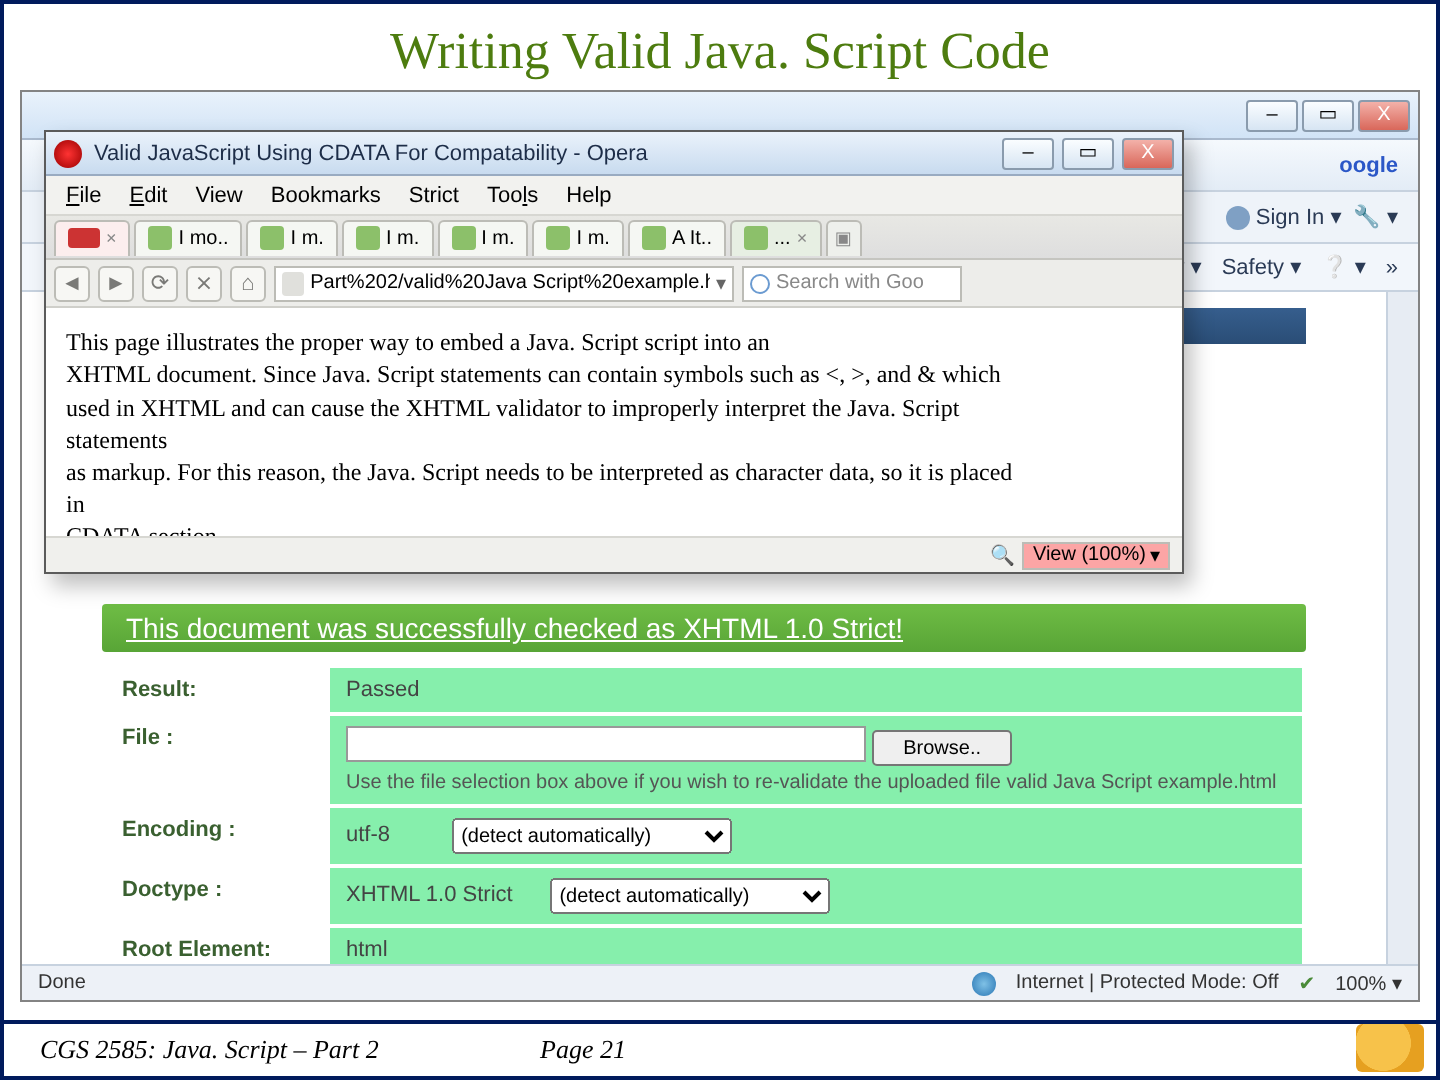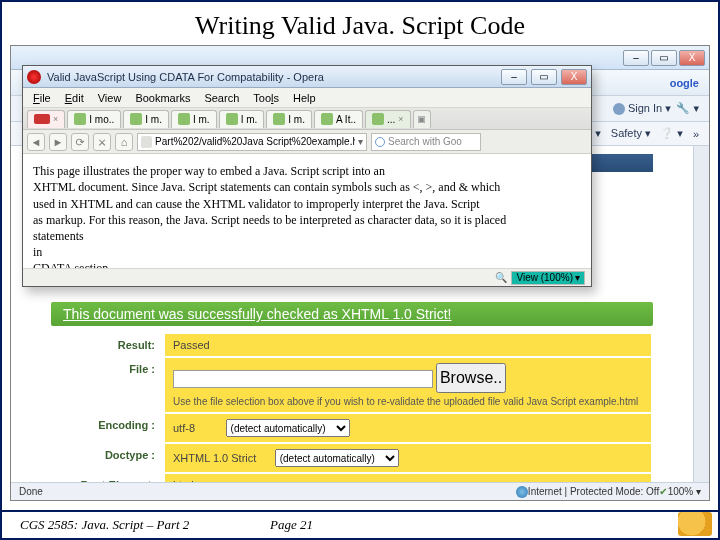--- a/index.html
+++ b/index.html
@@ -1,61 +1,61 @@
 <!DOCTYPE html>
 <html><head>
 <meta charset="utf-8">
 <style>
 * { margin:0; padding:0; box-sizing:border-box; }
 body { width:720px; height:540px; font-family:"Segoe UI",Tahoma,sans-serif; font-size:11px; background:#fff; overflow:hidden; border:2px solid #001a5c; position:relative; }
-.slide-title { color:#000000; font:26px/1.2 "Times New Roman",serif; text-align:center; padding:8px 12px 4px; }
+.slide-title { color:#4d7c0f; font:26px/1.2 "Times New Roman",serif; text-align:center; padding:8px 12px 4px; }
 .stage { position:relative; width:100%; height:456px; }
 
 .iewin { position:absolute; left:8px; top:0; right:8px; bottom:0; border:1px solid #838383; background:#fff; }
 .iewin .titlebar { height:24px; background:linear-gradient(#e9f2fb,#d1e3f6); border-bottom:1px solid #a9b9cd; display:flex; align-items:center; justify-content:flex-end; padding:0 4px; gap:2px; }
 .winbtn { width:26px; height:16px; border:1px solid #8a9bad; border-radius:2px; background:linear-gradient(#fafdff,#d7e5f3); font-size:10px; line-height:14px; text-align:center; cursor:pointer; }
 .winbtn.close { background:linear-gradient(#f3b1a9,#d9675a); color:#fff; }
 .ie-toolbar { height:26px; background:linear-gradient(#f5f9fd,#e3ecf6); border-bottom:1px solid #c7d2df; display:flex; align-items:center; justify-content:flex-end; gap:8px; padding:0 10px; color:#2a3a55; }
 .ie-addr { height:26px; background:#eef3f9; border-bottom:1px solid #c7d2df; display:flex; align-items:center; justify-content:flex-end; gap:6px; padding:0 10px; color:#2a3a55; }
 .tb-item { display:inline-flex; align-items:center; gap:3px; cursor:pointer; }
 .ico { width:12px; height:12px; display:inline-block; border-radius:2px; }
 .ie-toolbar2 { height:24px; background:#f2f6fb; border-bottom:1px solid #c7d2df; display:flex; align-items:center; justify-content:flex-end; gap:10px; padding:0 10px; color:#2a3a55; }
 
 .val-body { position:absolute; top:100px; bottom:16px; left:0; right:16px; padding:8px 40px 0; }
 .val-banner { background:linear-gradient(#6fbd45,#58a536); color:#fff; font-size:14px; padding:4px 12px; border-radius:2px; margin-top:130px;text-decoration:underline; }
 .val-table { width:100%; margin-top:6px; }
-.val-table td.lab { width:110px; text-align:right; color:#3a6030; font-weight:bold; padding:5px 8px; vertical-align:top; }
-.val-table td.cell { background:#fde047; padding:5px 8px; color:#444; }
+.val-table td.lab { width:110px; color:#3a6030; font-weight:bold; padding:5px 8px; vertical-align:top; }
+.val-table td.cell { background:#86efac; padding:5px 8px; color:#444; }
 .val-table input.txt { width:260px; height:18px; border:1px solid #999; }
-.val-table input.btn { width:70px; height:30px; font-size:16px; }
-.val-table select { width:124px; height:18px; font-size:10px; }
+.val-table input.btn { width:70px; height:18px; font-size:10px; }
+.val-table select { width:140px; height:18px; font-size:10px; }
 .val-note { font-size:10px; color:#555; margin-top:3px; }
 .ie-status { position:absolute; bottom:0; left:0; right:0; height:18px; background:#edf1f7; border-top:1px solid #c7d2df; display:flex; align-items:center; justify-content:space-between; padding:0 8px; color:#333; font-size:10px; }
-.ie-status .right { display:flex; align-items:center; }
+.ie-status .right { display:flex; gap:10px; align-items:center; }
 .scroll { position:absolute; top:100px; bottom:18px; right:0; width:16px; background:#e7ecf3; border-left:1px solid #c7d2df; }
 
 .opera { position:absolute; top:20px; left:20px; width:570px; height:222px; border:1px solid #5b5b5b; background:#f6f6f4; box-shadow:4px 6px 10px rgba(0,0,0,.25); display:flex; flex-direction:column; }
 .opera .titlebar { height:22px; background:linear-gradient(#eaf2fb,#c8dbef); border-bottom:1px solid #99abc1; display:flex; align-items:center; padding:0 4px; gap:4px; }
 .opera .titlebar .ticon { width:14px; height:14px; border-radius:50%; background:radial-gradient(#f33,#900); }
 .opera .titlebar .ttext { flex:1; font-size:11px; color:#1d2d48; padding-left:2px; }
 .menubar { height:20px; background:#f2f2ef; border-bottom:1px solid #d7d7d2; display:flex; align-items:center; gap:2px; padding:0 4px; }
 .menubar span { padding:2px 6px; cursor:pointer; }
 .menubar span u { text-decoration:underline; }
 .tabstrip { height:22px; background:linear-gradient(#e8e8e4,#dedede); border-bottom:1px solid #c5c5c0; display:flex; align-items:center; gap:2px; padding:0 4px; }
 .tab { height:18px; padding:0 6px; background:#f5f7f3; border:1px solid #bcbcb6; border-bottom:none; border-radius:3px 3px 0 0; display:inline-flex; align-items:center; gap:3px; font-size:10px; cursor:pointer; }
 .tab .x { font-size:9px; color:#888; }
 .tab.more { background:#e7efe3; }
 .tab.new { width:18px; justify-content:center; background:#eef0ec; }
 .addrbar { height:24px; background:#ededea; border-bottom:1px solid #cfcfca; display:flex; align-items:center; gap:4px; padding:0 4px; }
 .nav { width:18px; height:18px; border:1px solid #bcbcb6; border-radius:3px; background:#f7f7f4; text-align:center; line-height:16px; cursor:pointer; color:#7a7a77; }
 .addr { flex:1; max-width:230px; height:18px; border:1px solid #bcbcb6; background:#fff; display:flex; align-items:center; gap:3px; padding:0 3px; font-size:10px; }
 .search { width:110px; height:18px; border:1px solid #bcbcb6; background:#fff; display:flex; align-items:center; gap:3px; padding:0 3px; font-size:10px; color:#888; }
 .page { flex:1; background:#fff; padding:8px 10px; font:12px/1.35 "Times New Roman",serif; overflow:hidden; border-top:1px solid #fff; }
 .ostatus { height:18px; background:#f0f0ed; border-top:1px solid #d7d7d2; display:flex; align-items:center; justify-content:flex-end; padding:0 6px; gap:4px; }
-.zoom { border:1px solid #bcbcb6; background:#14b8a6; font-size:10px; padding:0 4px; height:14px; display:inline-flex; align-items:center; gap:2px; }
+.zoom { border:1px solid #bcbcb6; background:#fca5a5; font-size:10px; padding:0 4px; height:14px; display:inline-flex; align-items:center; gap:2px; }
 
 .footer { position:absolute; bottom:0; left:0; right:0; height:28px; background:#fff; border-top:2px solid #001a5c; display:flex; align-items:center; font:italic 13px "Times New Roman",serif; }
 .footer .cell { padding:0 18px; }
 .logo { position:absolute; right:6px; bottom:2px; width:34px; height:24px; border-radius:3px; background:radial-gradient(circle at 40% 40%, #f7c24a 0 55%, #e6a020 56% 100%); }
 </style>
 </head>
 <body>
 
 <div class="slide-title">Writing Valid Java. Script Code</div>
 
@@ -157,21 +157,21 @@
       <span class="ttext">Valid JavaScript Using CDATA For Compatability - Opera</span>
       <div class="winbtn">–</div>
       <div class="winbtn">▭</div>
       <div class="winbtn close">X</div>
     </div>
     <div class="menubar">
       <span><u>F</u>ile</span>
       <span><u>E</u>dit</span>
       <span>View</span>
       <span>Bookmarks</span>
-      <span>Search</span>
+      <span>Strict</span>
       <span>Too<u>l</u>s</span>
       <span>Help</span>
     </div>
     <div class="tabstrip">
       <div class="tab" style="background:#fceeee">
           <span class="ico" style="background:#c33;width:16px;height:10px"></span>
           <span class="x">×</span>
         </div>
       <div class="tab">
           <span class="ico" style="background:#8cc06a"></span>
@@ -219,22 +219,22 @@
       </div>
       <div class="search">
         <span style="width:10px;height:10px;display:inline-block;border:1px solid #6b9bd1;border-radius:50%"></span>
         <span>Search with Goo</span>
       </div>
     </div>
     <div class="page">
       <div>This page illustrates the proper way to embed a Java. Script script into an</div>
       <div>XHTML document. Since Java. Script statements can contain symbols such as &lt;, &gt;, and &amp; which</div>
       <div>used in XHTML and can cause the XHTML validator to improperly interpret the Java. Script</div>
+      <div>statements</div>
       <div>as markup. For this reason, the Java. Script needs to be interpreted as character data, so it is placed</div>
-      <div>statements</div>
       <div>in</div>
       <div>CDATA section.</div>
     </div>
     <div class="ostatus">
       <span style="font-size:10px">🔍</span>
       <span class="zoom">
           <span>View (100%)</span>
           <span>▾</span>
         </span>
     </div>

